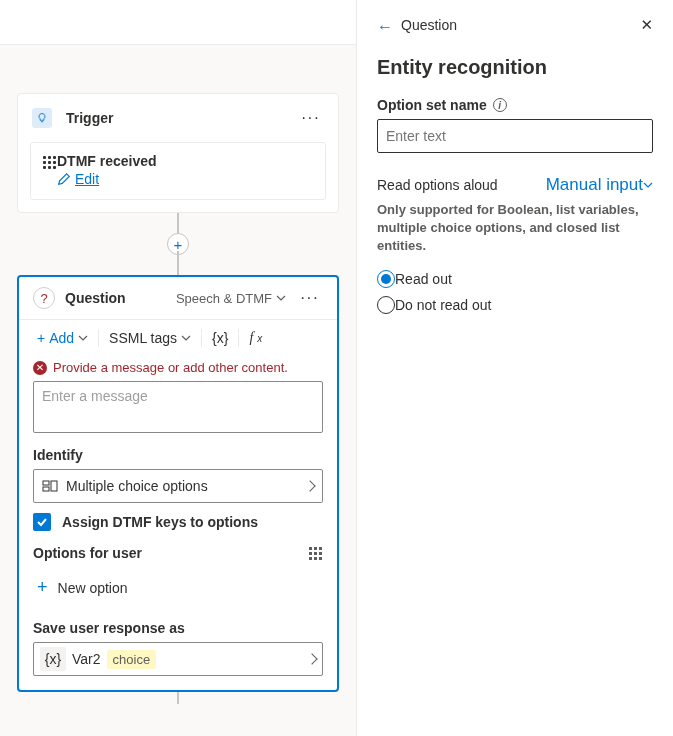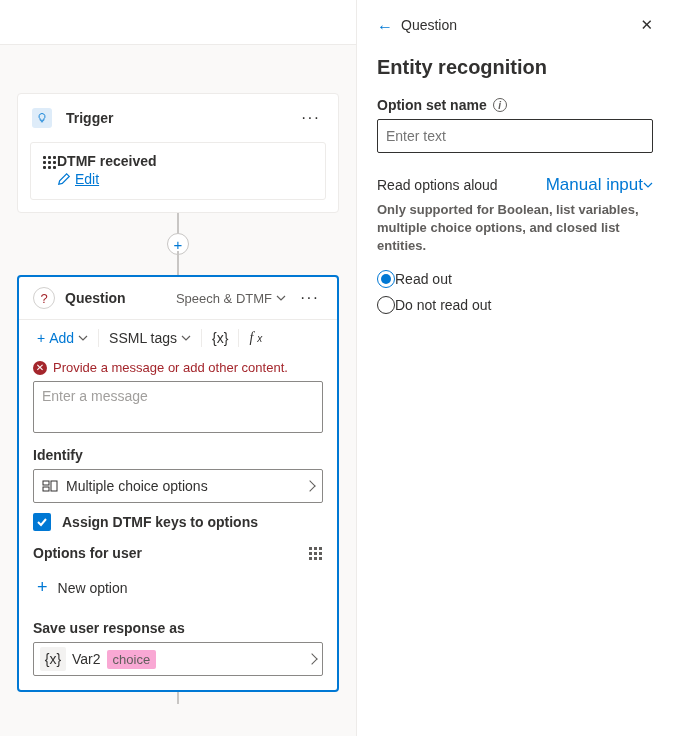--- a/index.html
+++ b/index.html
@@ -43,21 +43,21 @@
     .chev-r{width:8px;height:8px;border-right:1.5px solid #605e5c;border-bottom:1.5px solid #605e5c;transform:rotate(-45deg);}
     .cube-icon{width:16px;height:16px;}
     .assign-row{display:flex;align-items:center;gap:11px;padding:0 14px 14px;font-weight:bold;}
     .checkbox{width:18px;height:18px;background:#0078d4;border-radius:2px;display:flex;align-items:center;justify-content:center;}
     .opts-header{display:flex;align-items:center;justify-content:space-between;padding:0 14px 10px;font-weight:600;}
     .grid9{width:14px;display:grid;grid-template-columns:repeat(3,3px);grid-gap:2px;}
     .grid9 span{width:3px;height:3px;background:#605e5c;border-radius:0;}
     .new-opt{display:flex;align-items:center;gap:10px;padding:6px 18px 22px;color:#323130;}
     .plus-thin{color:#0078d4;font-size:18px;}
     .save-row{margin:0 14px 14px;border:1px solid #8a8886;border-radius:2px;height:34px;display:flex;align-items:center;padding:0 6px;gap:6px;}
-    .chip{background:#f9a8d4;border-radius:2px;padding:2px 6px;font-size:13px;color:#605e5c;}
+    .chip{background:#fef9c3;border-radius:2px;padding:2px 6px;font-size:13px;color:#605e5c;}
     .var-icon-chip{background:#f3f2f1;border-radius:2px;width:26px;height:24px;display:flex;align-items:center;justify-content:center;}
     .tail{width:2px;height:12px;background:#c8c6c4;}
 
     
     .panel{width:317px;background:#fff;border-left:1px solid #edebe9;padding:10px 20px;display:flex;flex-direction:column;}
     .panel-top{display:flex;align-items:center;justify-content:space-between;height:30px;margin-bottom:8px;}
     .panel-back{display:flex;align-items:center;gap:8px;color:#323130;font-size:14px;}
     .back-arrow{color:#0078d4;font-size:16px;}
     .close-x{font-size:15px;cursor:pointer;}
     .panel-h1{font-weight:600;font-size:20px;margin:8px 0 18px;}

